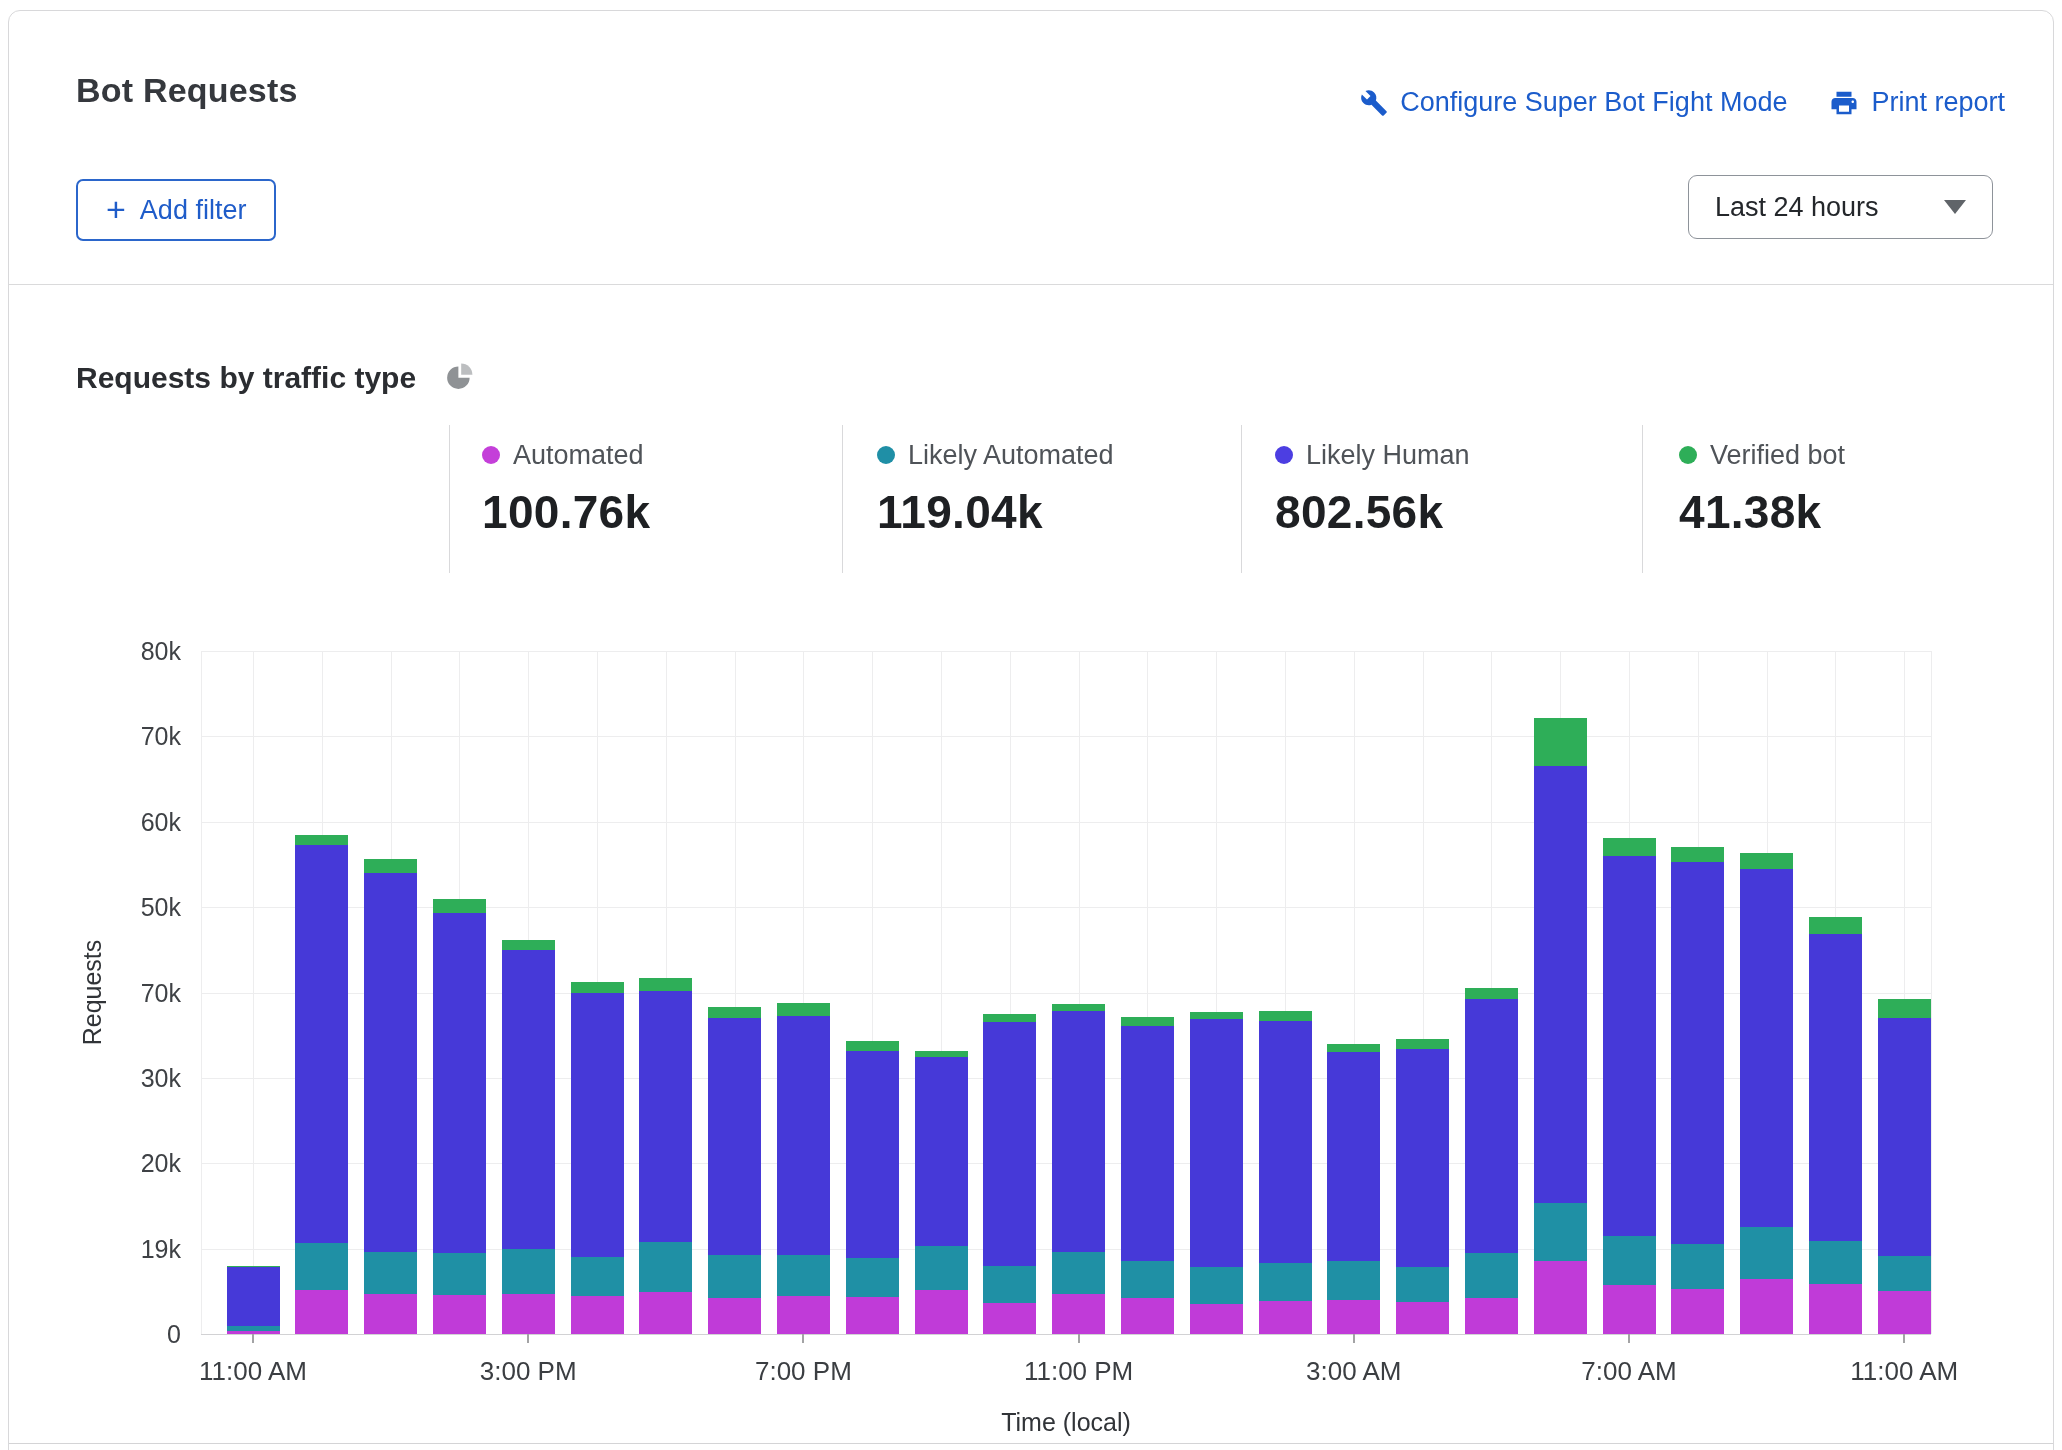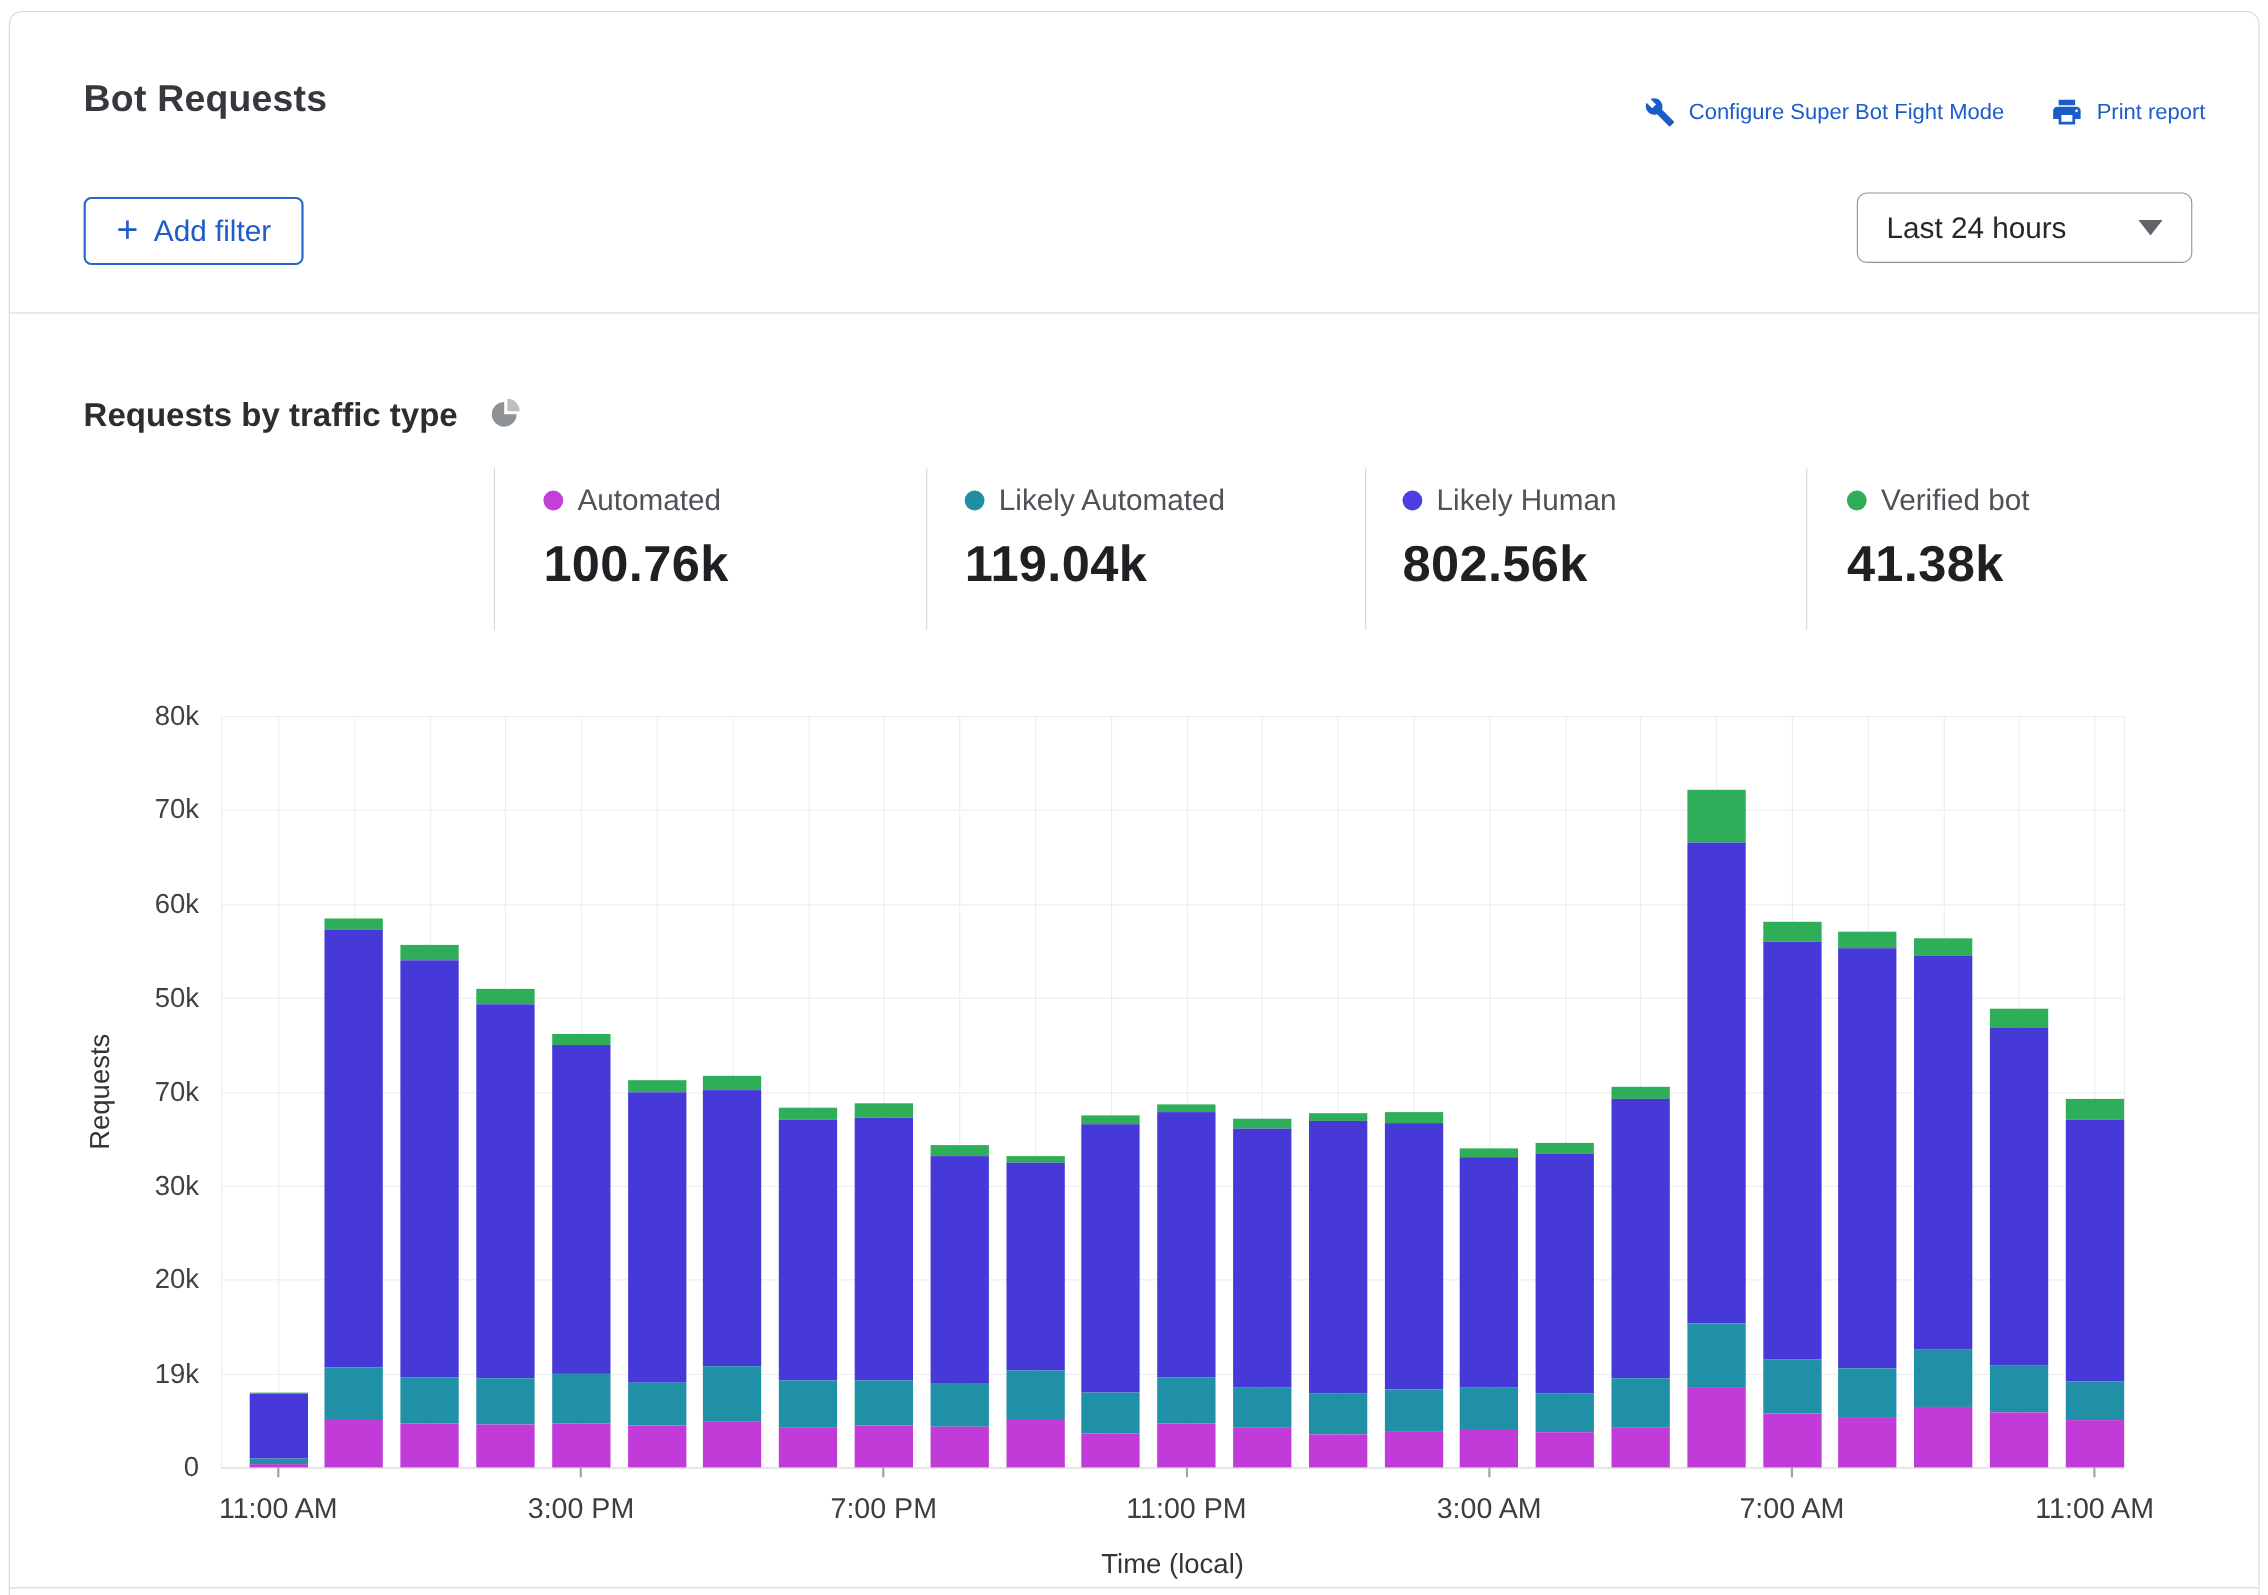--- a/index.html
+++ b/index.html
@@ -3,21 +3,21 @@
 <meta charset="utf-8">
 <style>
   * { margin:0; padding:0; box-sizing:border-box; }
   html,body { width:2062px; height:1450px; background:#ffffff; overflow:hidden;
     font-family:"Liberation Sans", sans-serif; }
   .card { position:absolute; left:8px; top:10px; width:2046px; height:1600px;
     background:#ffffff; border:1px solid #d8d8da; border-radius:12px; }
   .page-title { position:absolute; left:67px; top:60px; font-size:34px; font-weight:700;
     color:#35383d; letter-spacing:.2px; }
   .header-actions { position:absolute; right:48px; top:76px; display:flex; gap:42px; align-items:center; }
-  .hlink { display:flex; align-items:center; gap:12px; color:#1b5ccb; font-size:20px;
+  .hlink { display:flex; align-items:center; gap:12px; color:#1b5ccb; font-size:27px;
     cursor:pointer; text-decoration:none; }
   .hlink svg { display:block; }
   .add-filter-btn { position:absolute; left:67px; top:168px; height:62px; padding:0 28px;
     border:2px solid #2b66cb; border-radius:7px; background:#fff; color:#1f5cc9;
     font-size:27px; display:flex; align-items:center; gap:14px; cursor:pointer;
     font-family:"Liberation Sans", sans-serif; }
   .plus-glyph { font-size:34px; font-weight:400; line-height:1; margin-top:-3px; }
   .time-select { position:absolute; right:60px; top:164px; width:305px; height:64px;
     border:1px solid #8e939a; border-radius:9px; background:#fff; display:flex;
     align-items:center; padding:0 26px; cursor:pointer; }
@@ -26,21 +26,21 @@
     border-right:11px solid transparent; border-top:14px solid #606469; }
   .header-divider { position:absolute; left:0; top:273px; width:100%; height:1px; background:#dadadb; }
   .section-title-row { position:absolute; left:67px; top:350px; display:flex; align-items:center; gap:30px; }
   .section-title { font-size:30px; font-weight:700; color:#2b2d31; }
   .stat { position:absolute; top:428px; }
   .stat-label-row { display:flex; align-items:center; gap:13px; height:32px; }
   .dot { width:18px; height:18px; border-radius:50%; }
   .stat-label { font-size:27px; color:#4f5358; }
   .stat-value { font-size:46px; font-weight:700; color:#1e2023; margin-top:14px; letter-spacing:.3px; }
   .stat-divider { position:absolute; top:414px; width:1px; height:148px; background:#d9d9db; }
-  .s0 { left:75px; } .s1 { left:473px;margin-left:12px; } .s2 { left:868px; } .s3 { left:1266px; } .s4 { left:1670px; }
+  .s0 { left:75px; } .s1 { left:473px; } .s2 { left:868px; } .s3 { left:1266px; } .s4 { left:1670px; }
   .d0 { left:440px; } .d1 { left:833px; } .d2 { left:1232px; } .d3 { left:1633px; }
   #plot { position:absolute; left:192px; top:640px; width:1730px; height:683px; }
   .hgrid { position:absolute; left:0; width:100%; height:1px; background:#ededee; }
   .hgrid.zero { background:#d2d2d4; }
   .vgrid { position:absolute; top:0; width:1px; height:100%; background:#ededee; }
   .ylabel { position:absolute; left:-125px; width:105px; text-align:right; font-size:25px;
     color:#3e4145; height:30px; line-height:30px; }
   .bar { position:absolute; bottom:0; width:53px; display:flex; flex-direction:column-reverse; }
   .xtick-mark { position:absolute; top:683px; width:2px; height:9px; background:#a3a3a5; }
   .xtick-label { position:absolute; top:705px; transform:translateX(-50%); font-size:26px;

